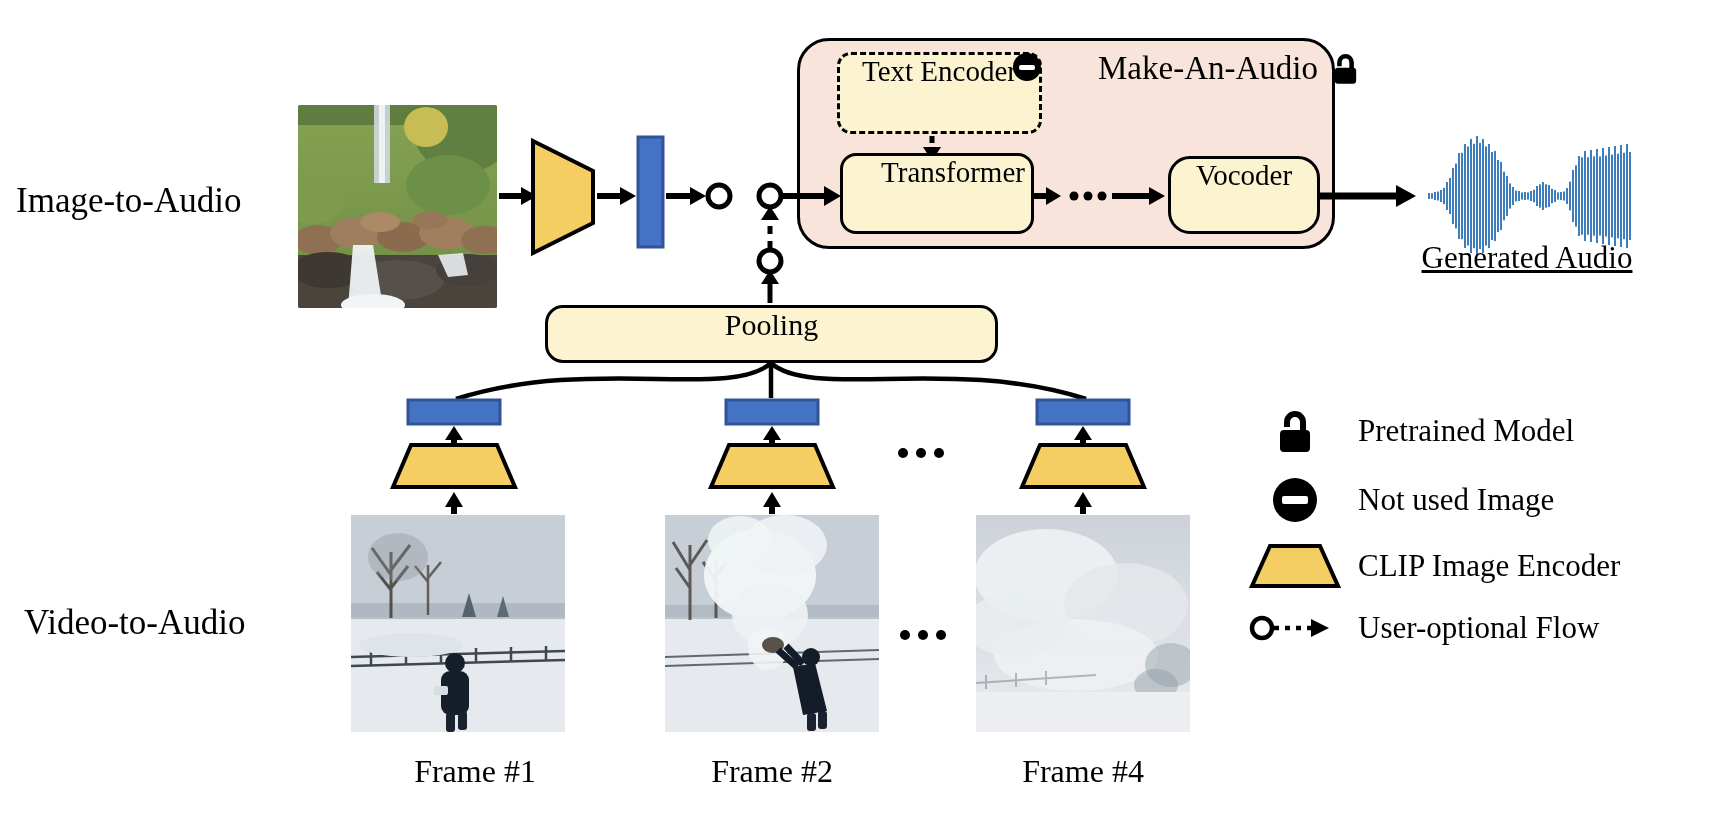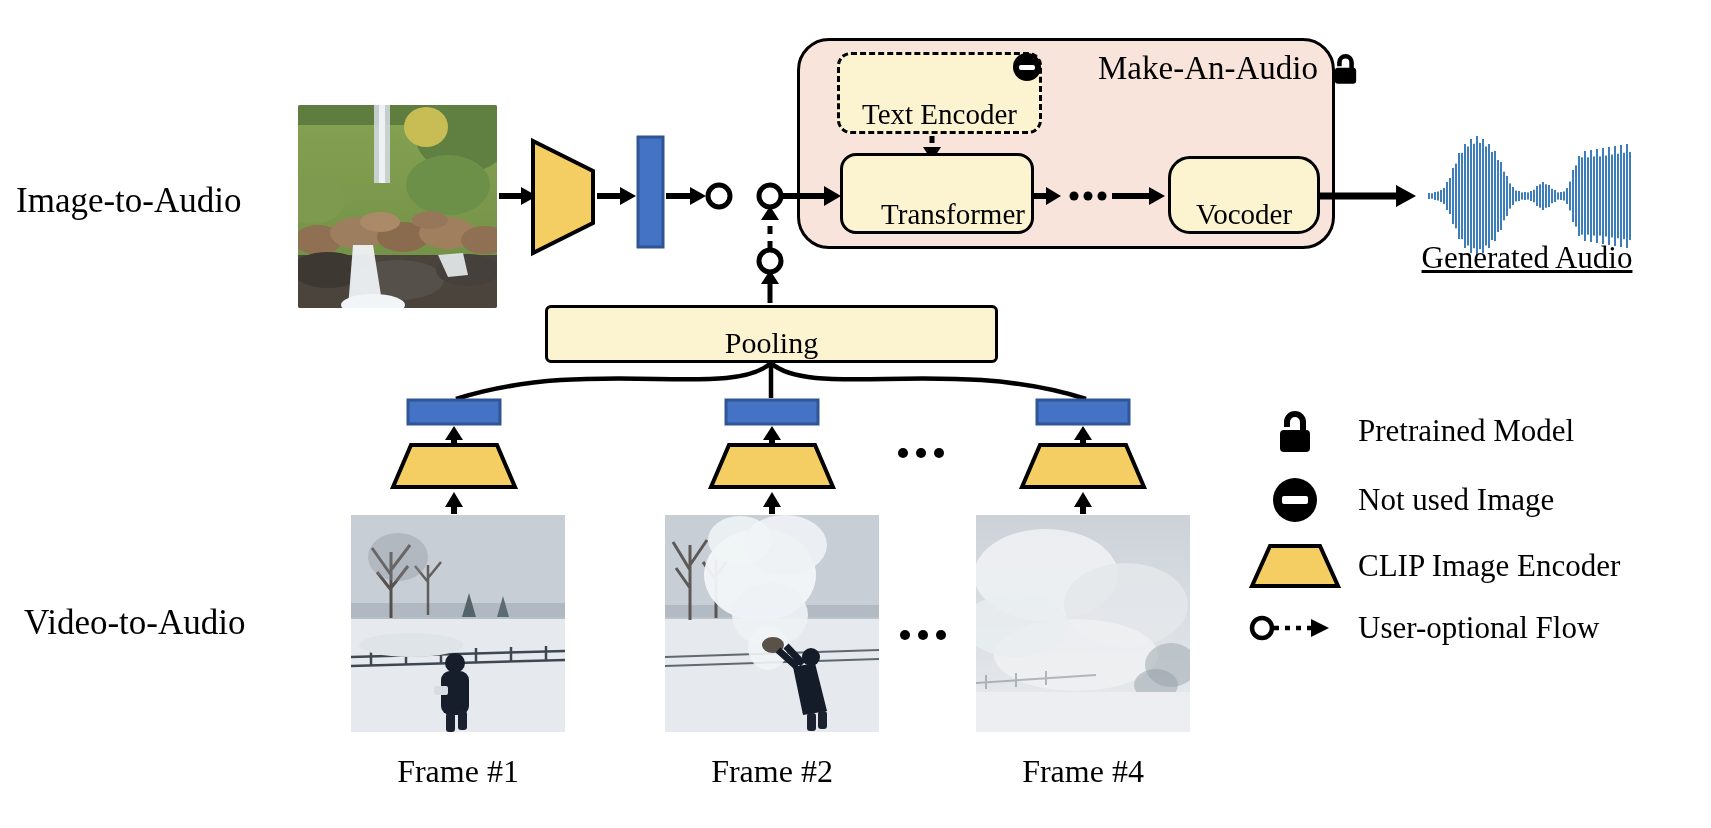--- a/index.html
+++ b/index.html
@@ -4,21 +4,21 @@
 <style>
   html,body{margin:0;padding:0;background:#fff;}
   .canvas{position:relative;width:1711px;height:828px;background:#ffffff;overflow:hidden;
           font-family:"Liberation Serif","DejaVu Serif",serif;color:#000;}
   svg{display:block;}
   .layer{position:absolute;left:0;top:0;width:1711px;height:828px;pointer-events:none;}
   .z0{z-index:0}.z2{z-index:2}
 
   .section-label{position:absolute;font-size:35px;white-space:nowrap;z-index:3;text-align:right;}
   .box{position:absolute;box-sizing:border-box;background:#FCF3D1;border:3.5px solid #000;
-       display:flex;align-items:flex-end;justify-content:center;z-index:3;}
+       display:flex;align-items:flex-start;justify-content:center;z-index:3;}
   .maa-box{position:absolute;box-sizing:border-box;background:#F8E4DA;border:3.5px solid #000;
        border-radius:32px;z-index:1;}
   .maa-title{position:absolute;display:flex;align-items:center;gap:14px;font-size:33px;z-index:3;white-space:nowrap;}
   .module-label{font-size:29px;}
   .pooling-label{font-size:30px;}
   .badge{position:absolute;background:#000;border-radius:50%;display:flex;align-items:center;justify-content:center;z-index:4;}
   .badge .bar{background:#fff;border-radius:2px;}
   .frame-label{position:absolute;width:214px;text-align:center;font-size:32px;z-index:3;}
   .gen-audio-label{position:absolute;width:260px;text-align:center;font-size:31px;z-index:3;}
   .legend-item{position:absolute;left:1240px;display:flex;align-items:center;z-index:3;gap:8px;}
@@ -325,30 +325,30 @@
   </div>
 
   <div class="maa-title" style="left:1098px;top:50px;">
     <span>Make-An-Audio</span>
     <svg width="27" height="35" viewBox="0 0 34 46">
       <path d="M9,20 V15 A8,8 0 0 1 25,15 V23" fill="none" stroke="#000" stroke-width="6"></path>
       <rect x="3" y="22" width="28" height="21" rx="4" fill="#000"></rect>
     </svg>
   </div>
 
-  <div class="box" style="left:545px;top:305px;width:453px;height:58px;border-radius:6px;">
+  <div class="box" style="left:545px;top:305px;width:453px;height:58px;border-radius:18px;">
     <span class="pooling-label">Pooling</span>
   </div>
 
   <div class="section-label" style="left:16px;top:181px;">Image-to-Audio</div>
   <div class="section-label" style="left:24px;top:603px;">Video-to-Audio</div>
 
   <div class="gen-audio-label" style="left:1397px;top:240px;text-decoration:underline;">Generated Audio</div>
 
-  <div class="frame-label" style="left:351px;top:753px;">Frame #1</div>
+  <div class="frame-label" style="left:368px;top:753px;">Frame #1</div>
   <div class="frame-label" style="left:665px;top:753px;">Frame #2</div>
   <div class="frame-label" style="left:976px;top:753px;">Frame #4</div>
 
   <div class="legend-item" style="top:408px;">
     <span class="legend-icon">
       <svg width="34" height="46" viewBox="0 0 34 46">
         <path d="M9,19 V14 A8,8 0 0 1 25,14 V23" fill="none" stroke="#000" stroke-width="6"></path>
         <rect x="2" y="22" width="30" height="22" rx="4" fill="#000"></rect>
       </svg>
     </span>

